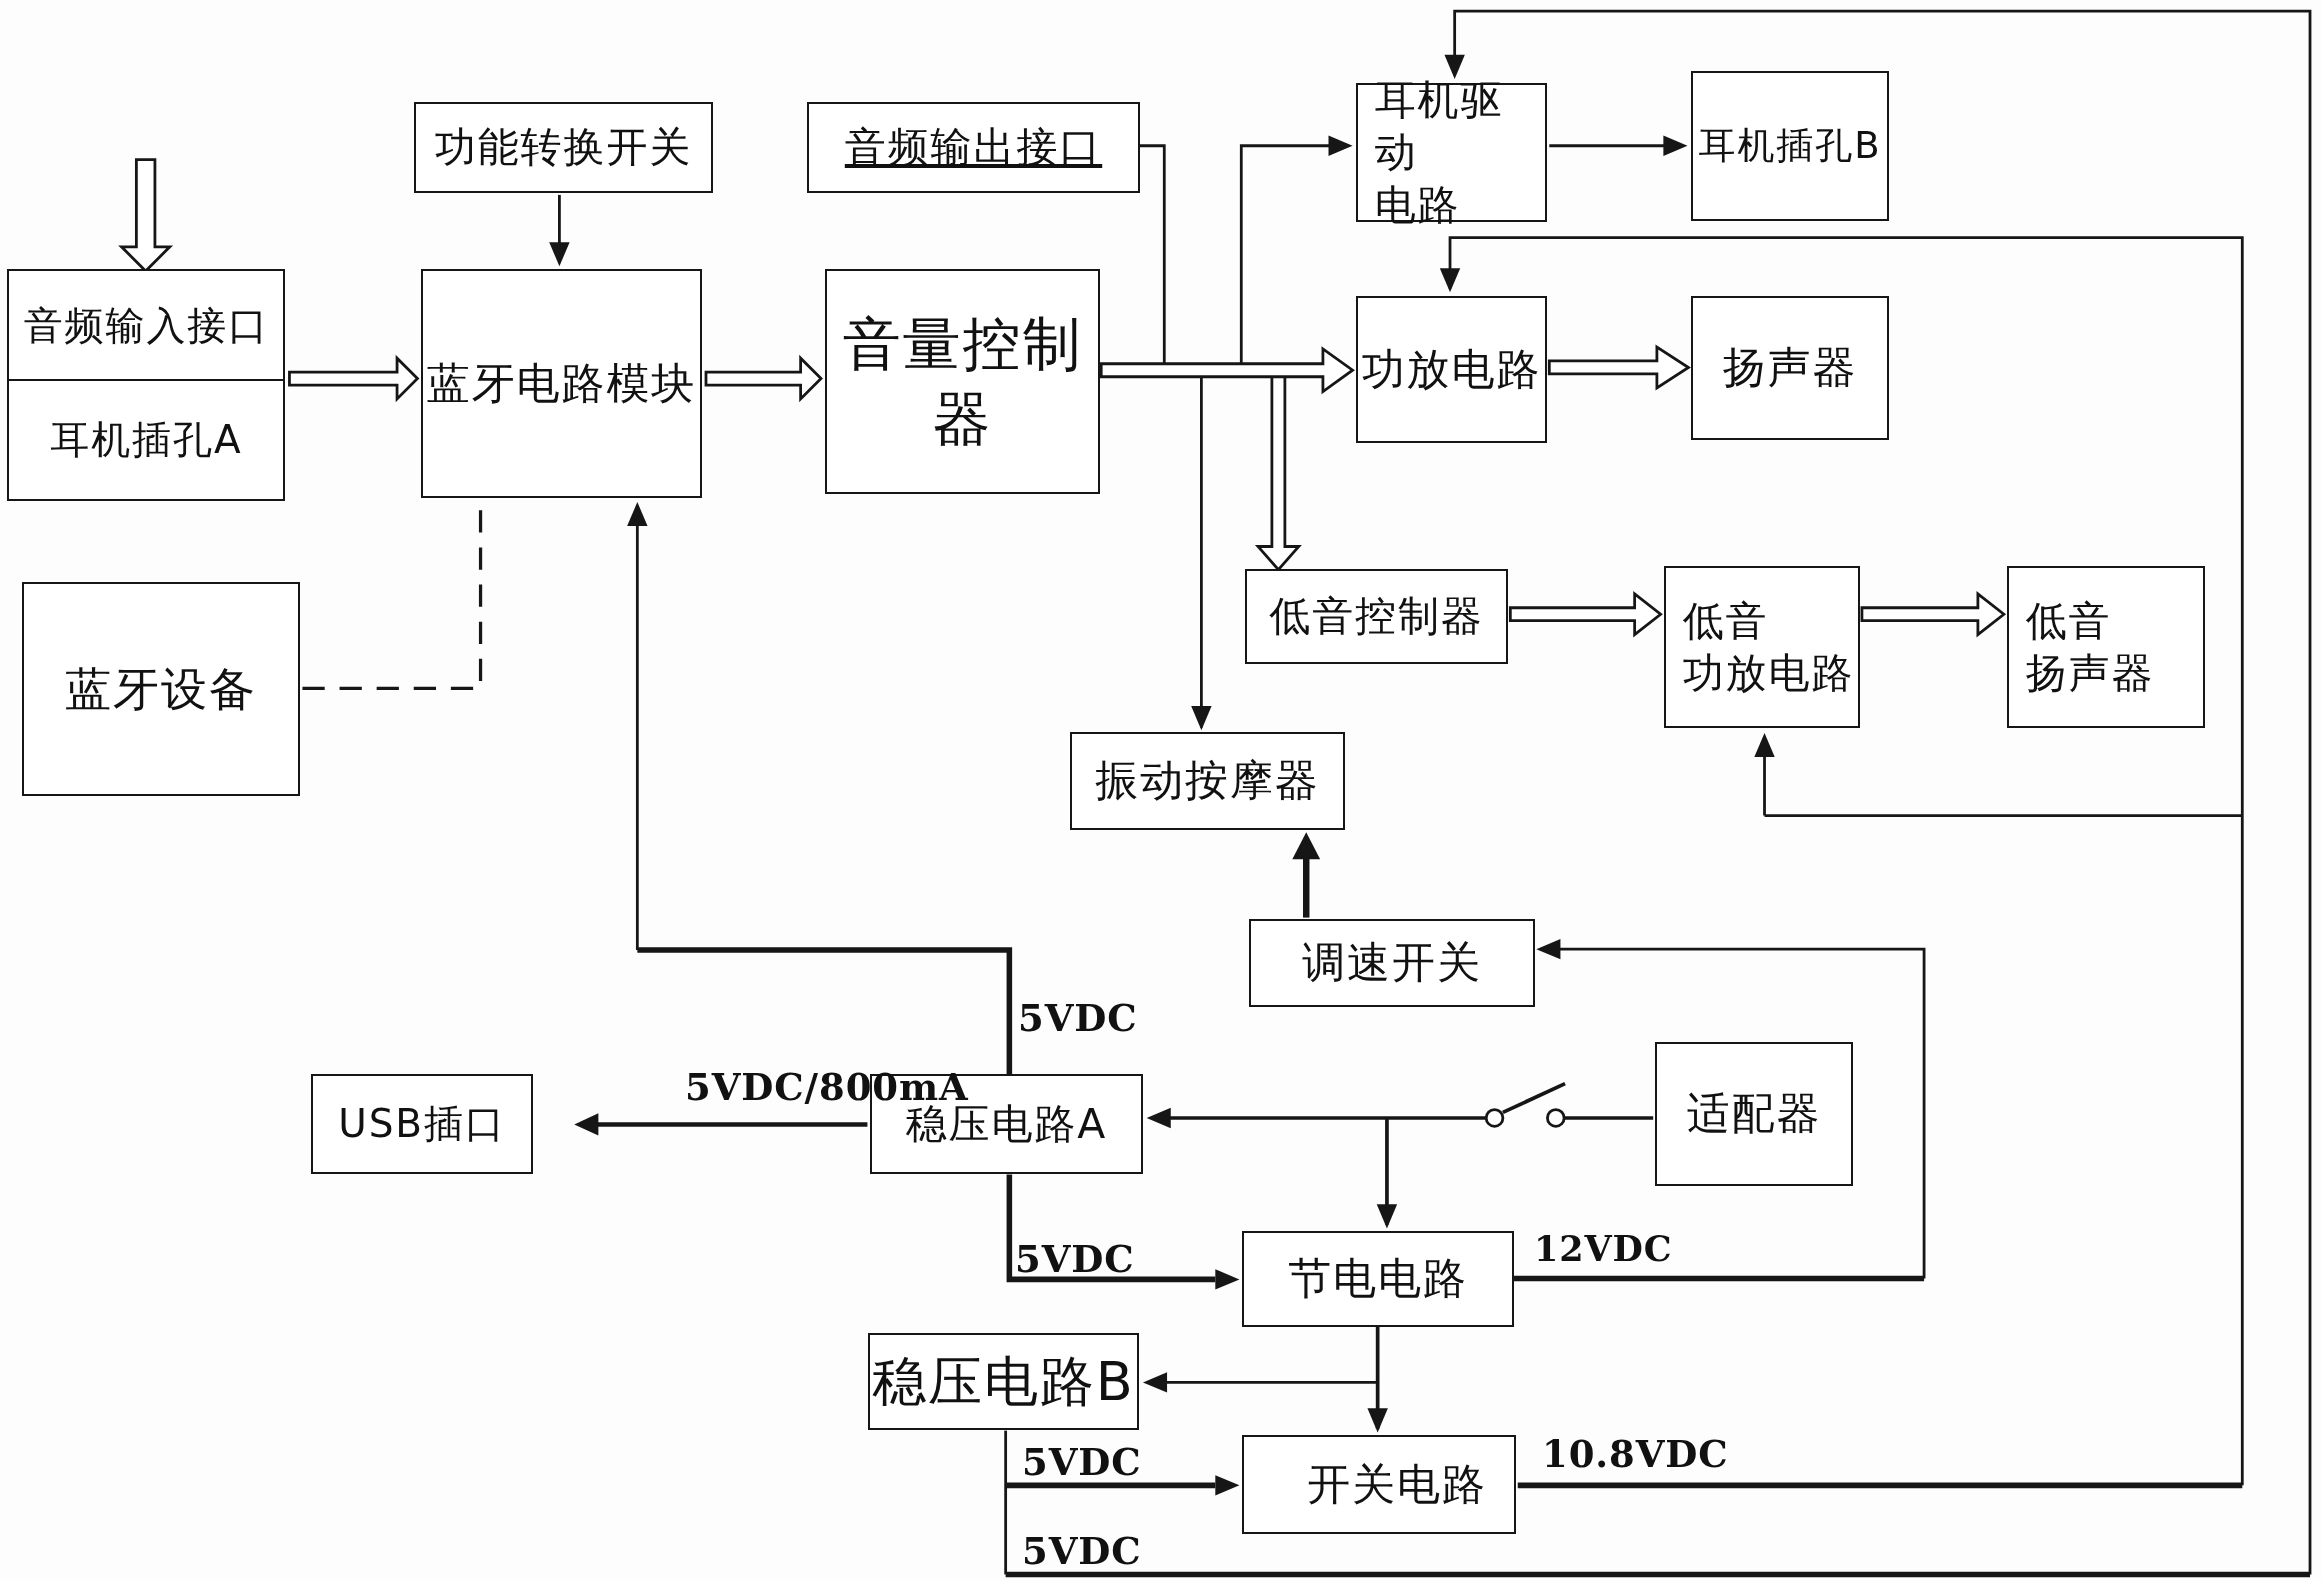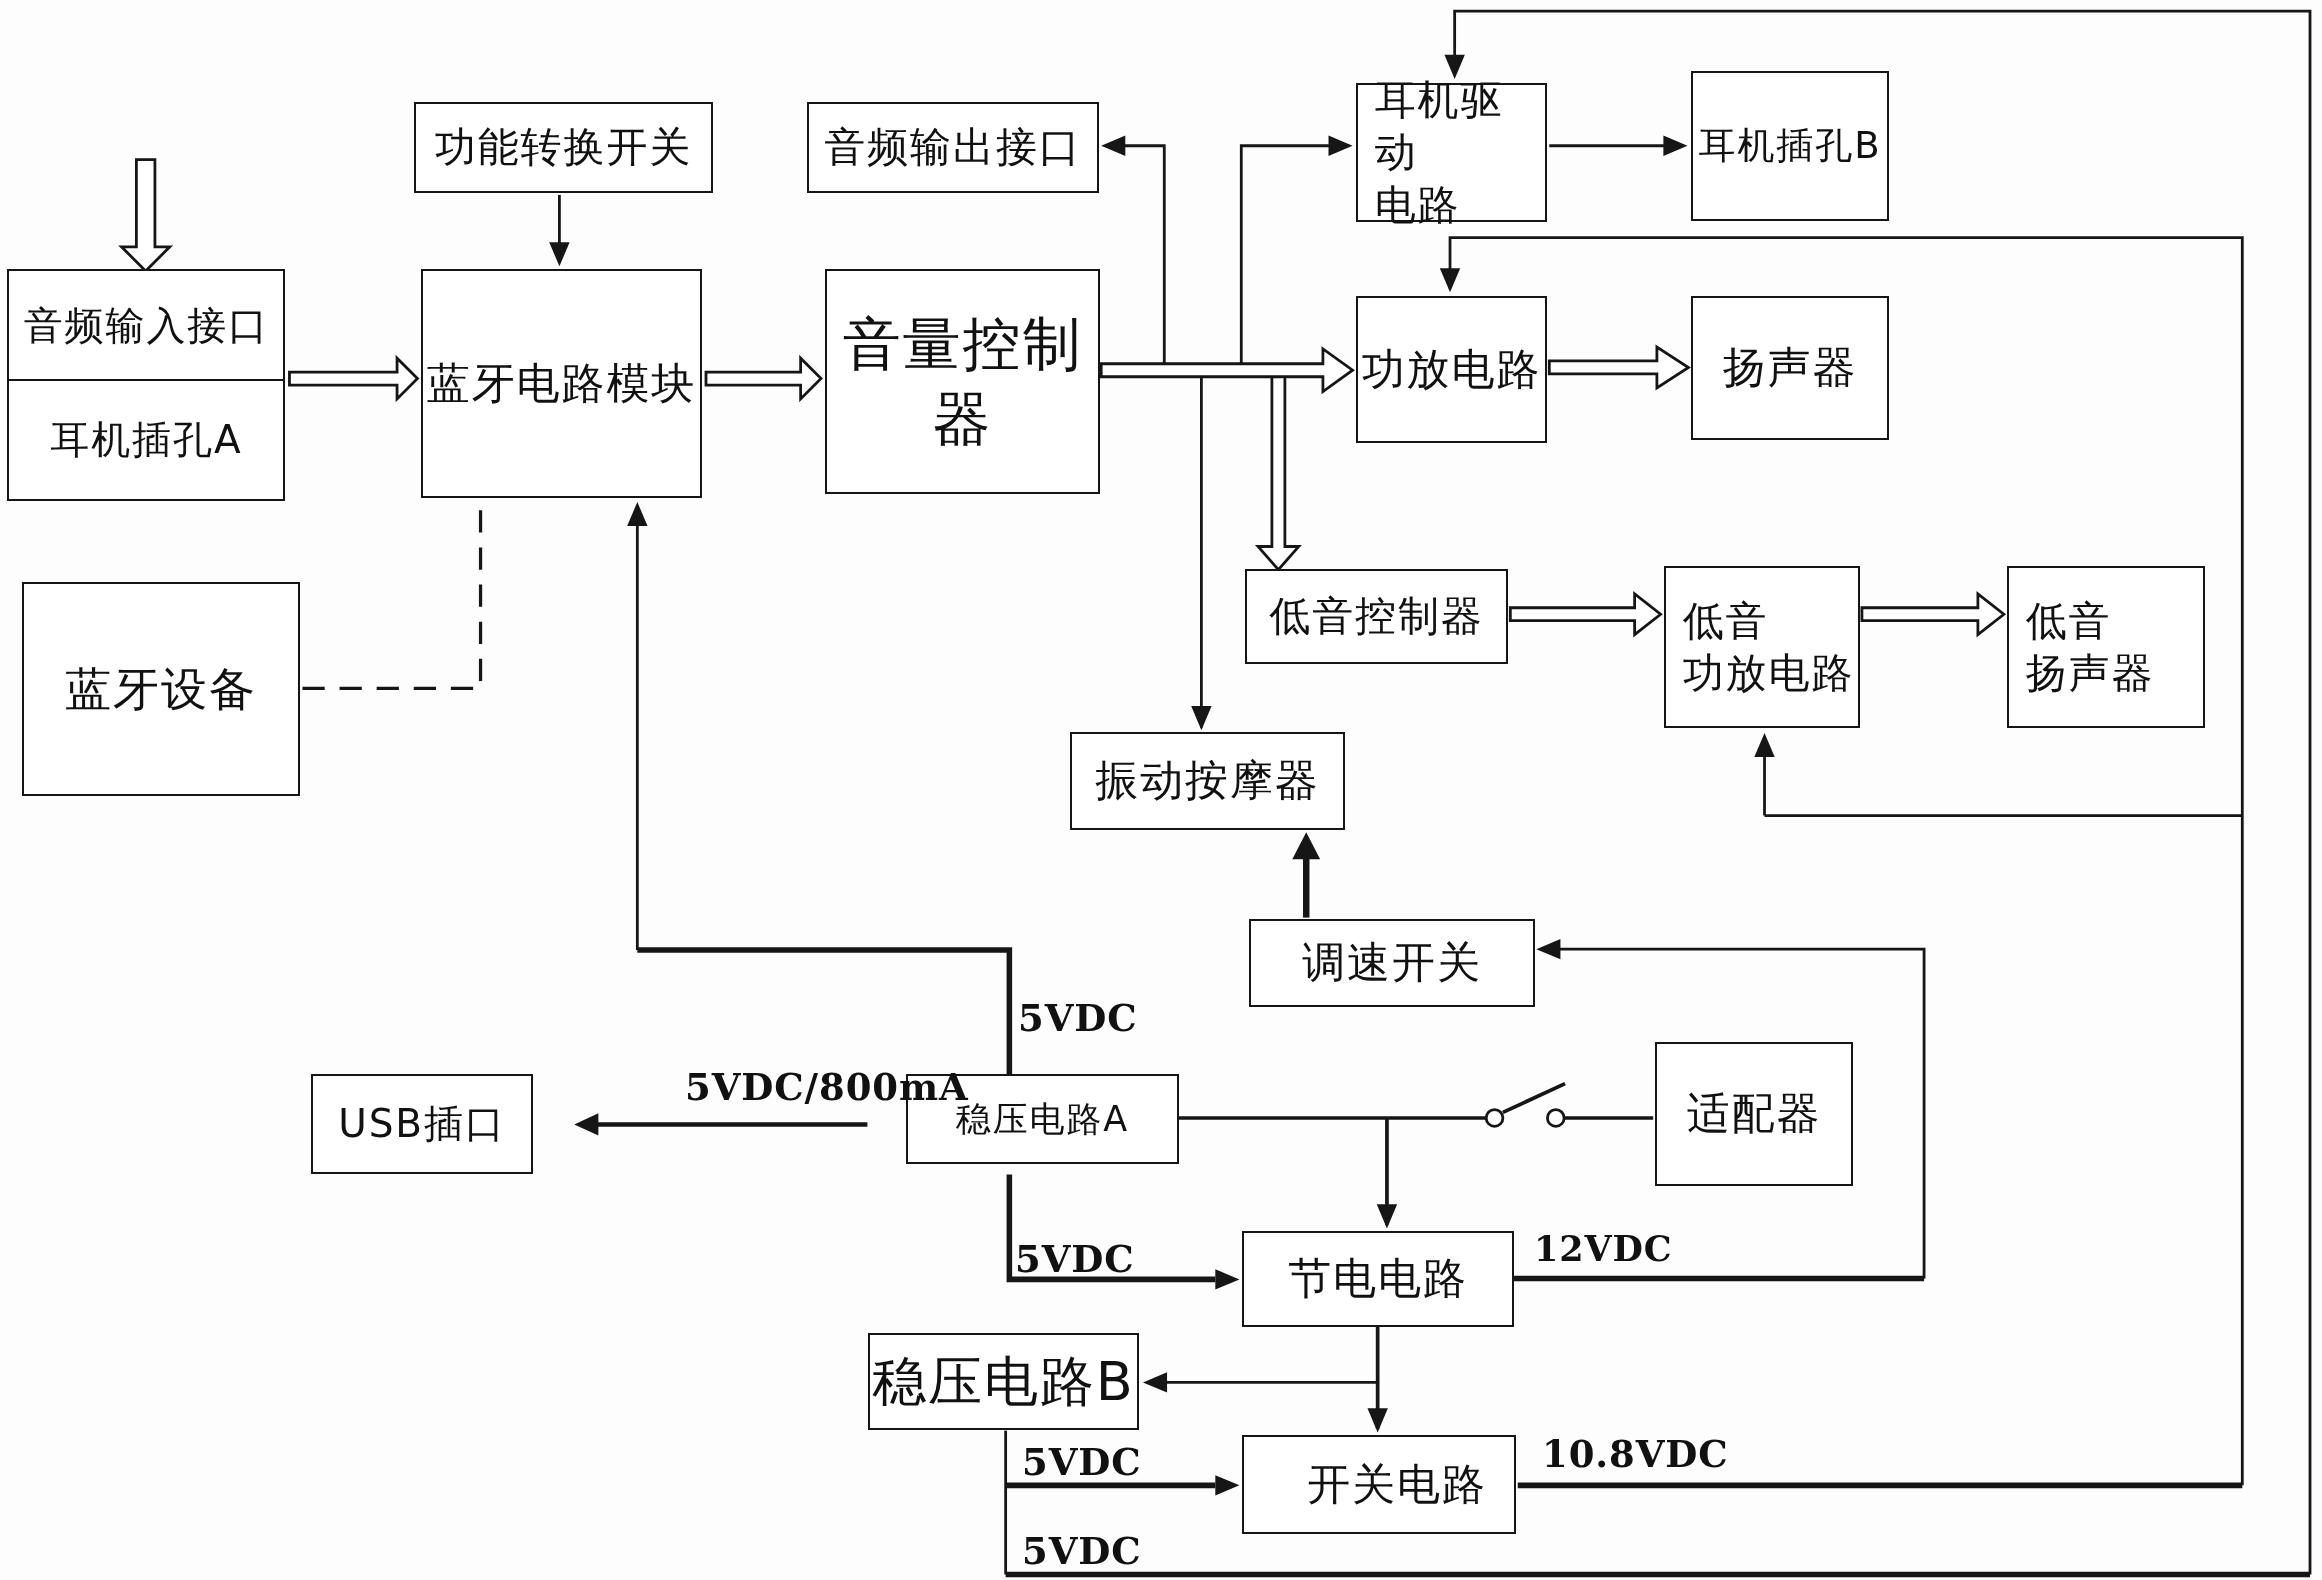--- a/index.html
+++ b/index.html
@@ -135,40 +135,40 @@
     <g>
       <path d="M1485,1430 V1540" stroke-width="4"></path>
       <polygon points="1485,1544 1474,1518 1496,1518" fill="#161616" stroke="none"></polygon>
       <path d="M1485,1490 H1240"></path>
       <polygon points="1232,1490 1258,1479 1258,1501" fill="#161616" stroke="none"></polygon>
     </g>
   </g>
 </svg>
 
 <div class="node" style="left: 414px; top: 102px; width: 299px; height: 91px; font-size: 41px;">功能转换开关</div>
-    <div class="node" style="left: 807px; top: 102px; width: 292px; height: 91px; font-size: 41px;">音频输出接口</div>
+    <div class="node" style="left: 807px; top: 102px; width: 333px; height: 91px; font-size: 41px; text-decoration: underline;">音频输出接口</div>
     <div class="node left" style="left: 1356px; top: 83px; width: 191px; height: 139px; font-size: 41px;">耳机驱动
 电路</div>
     <div class="node" style="left: 1691px; top: 71px; width: 198px; height: 150px; font-size: 37px;">耳机插孔B</div>
     <div class="node" style="left: 7.4px; top: 269px; width: 278px; height: 113px; font-size: 39px;">音频输入接口</div>
     <div class="node" style="left: 7.4px; top: 379px; width: 278px; height: 122px; font-size: 39px;">耳机插孔A</div>
     <div class="node" style="left: 421px; top: 269px; width: 281px; height: 229px; font-size: 43px;">蓝牙电路模块</div>
     <div class="node" style="left: 825px; top: 269px; width: 275px; height: 225px; font-size: 58px;">音量控制器</div>
     <div class="node" style="left: 1356px; top: 296px; width: 191px; height: 147px; font-size: 43px;">功放电路</div>
     <div class="node" style="left: 1691px; top: 296px; width: 198px; height: 144px; font-size: 43px;">扬声器</div>
     <div class="node" style="left: 1245px; top: 569px; width: 263px; height: 95px; font-size: 41px;">低音控制器</div>
     <div class="node left" style="left: 1664px; top: 566px; width: 196px; height: 162px; font-size: 41px;">低音
 功放电路</div>
     <div class="node left" style="left: 2007px; top: 566px; width: 198px; height: 162px; font-size: 41px;">低音
 扬声器</div>
     <div class="node" style="left: 22px; top: 582px; width: 278px; height: 214px; font-size: 46px;">蓝牙设备</div>
     <div class="node" style="left: 1070px; top: 732px; width: 275px; height: 98px; font-size: 43px;">振动按摩器</div>
     <div class="node" style="left: 1249px; top: 919px; width: 286px; height: 88px; font-size: 43px;">调速开关</div>
     <div class="node" style="left: 311px; top: 1074px; width: 222px; height: 100px; font-size: 39px;">USB插口</div>
-    <div class="node" style="left: 870px; top: 1074px; width: 273px; height: 90px; font-size: 35px; margin-left: 36px;">稳压电路A</div>
+    <div class="node" style="left: 870px; top: 1074px; width: 273px; height: 100px; font-size: 41px;">稳压电路A</div>
     <div class="node" style="left: 1655px; top: 1042px; width: 198px; height: 144px; font-size: 43px;">适配器</div>
     <div class="node" style="left: 1242px; top: 1231px; width: 272px; height: 96px; font-size: 43px;">节电电路</div>
     <div class="node" style="left: 868px; top: 1333px; width: 271px; height: 97px; font-size: 54px;">稳压电路B</div>
     <div class="node" style="left: 1242px; top: 1435px; width: 274px; height: 99px; font-size: 43px; padding-left: 36px;">开关电路</div>
     <div class="wire-label" style="left: 1018px; top: 996px; font-size: 37px;">5VDC</div>
     <div class="wire-label" style="left: 685px; top: 1065px; font-size: 37px;">5VDC/800mA</div>
     <div class="wire-label" style="left: 1015px; top: 1237px; font-size: 37px;">5VDC</div>
     <div class="wire-label" style="left: 1534px; top: 1228px; font-size: 35px;">12VDC</div>
     <div class="wire-label" style="left: 1022px; top: 1440px; font-size: 37px;">5VDC</div>
     <div class="wire-label" style="left: 1542px; top: 1432px; font-size: 37px;">10.8VDC</div>

